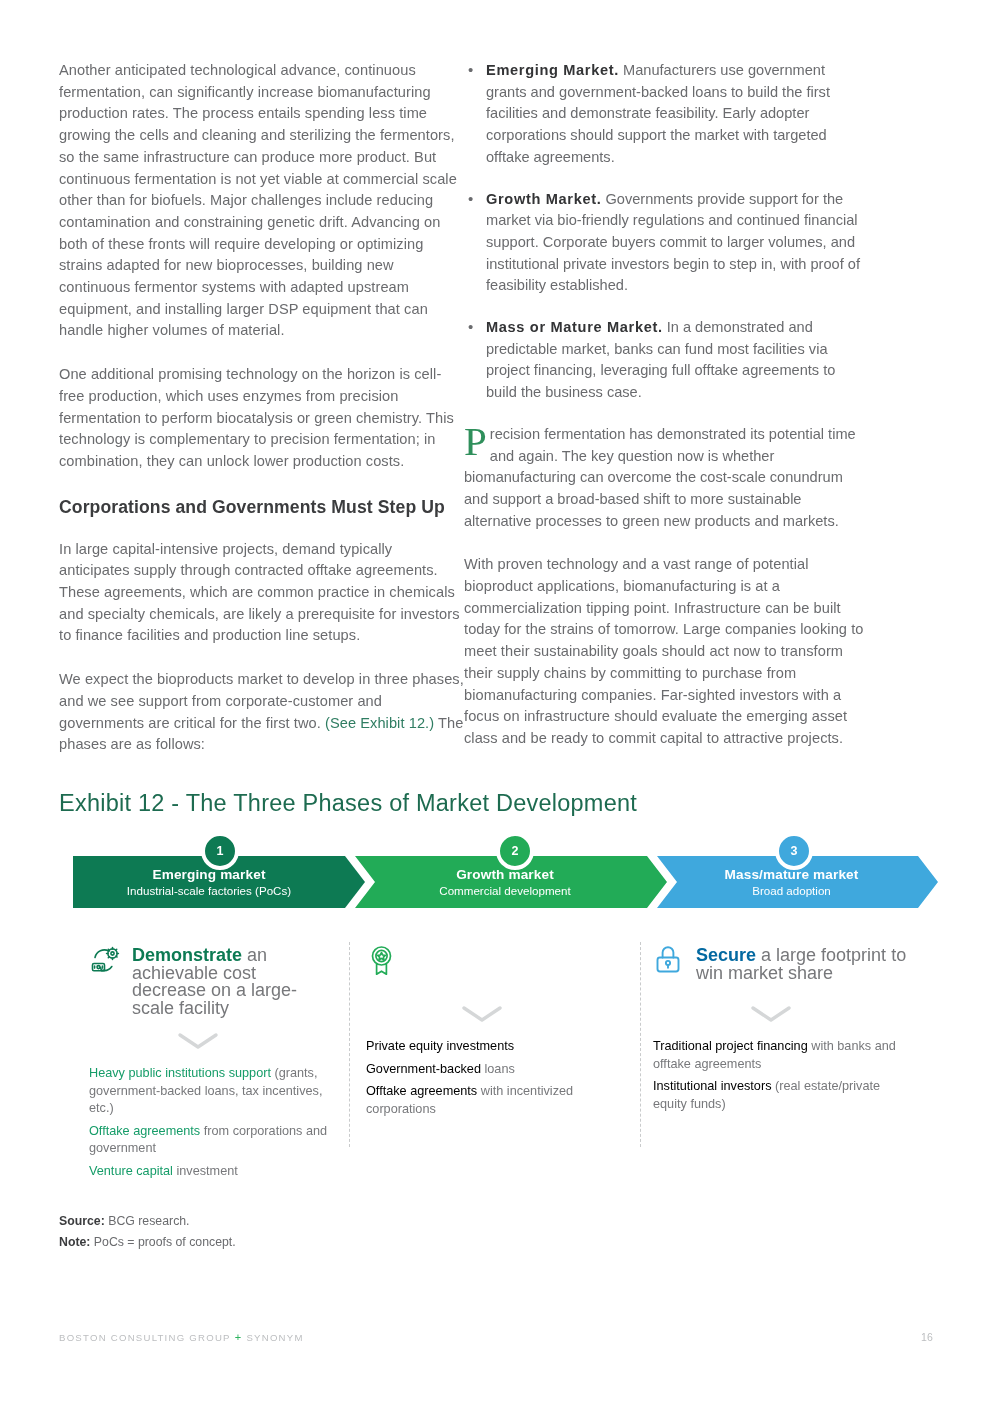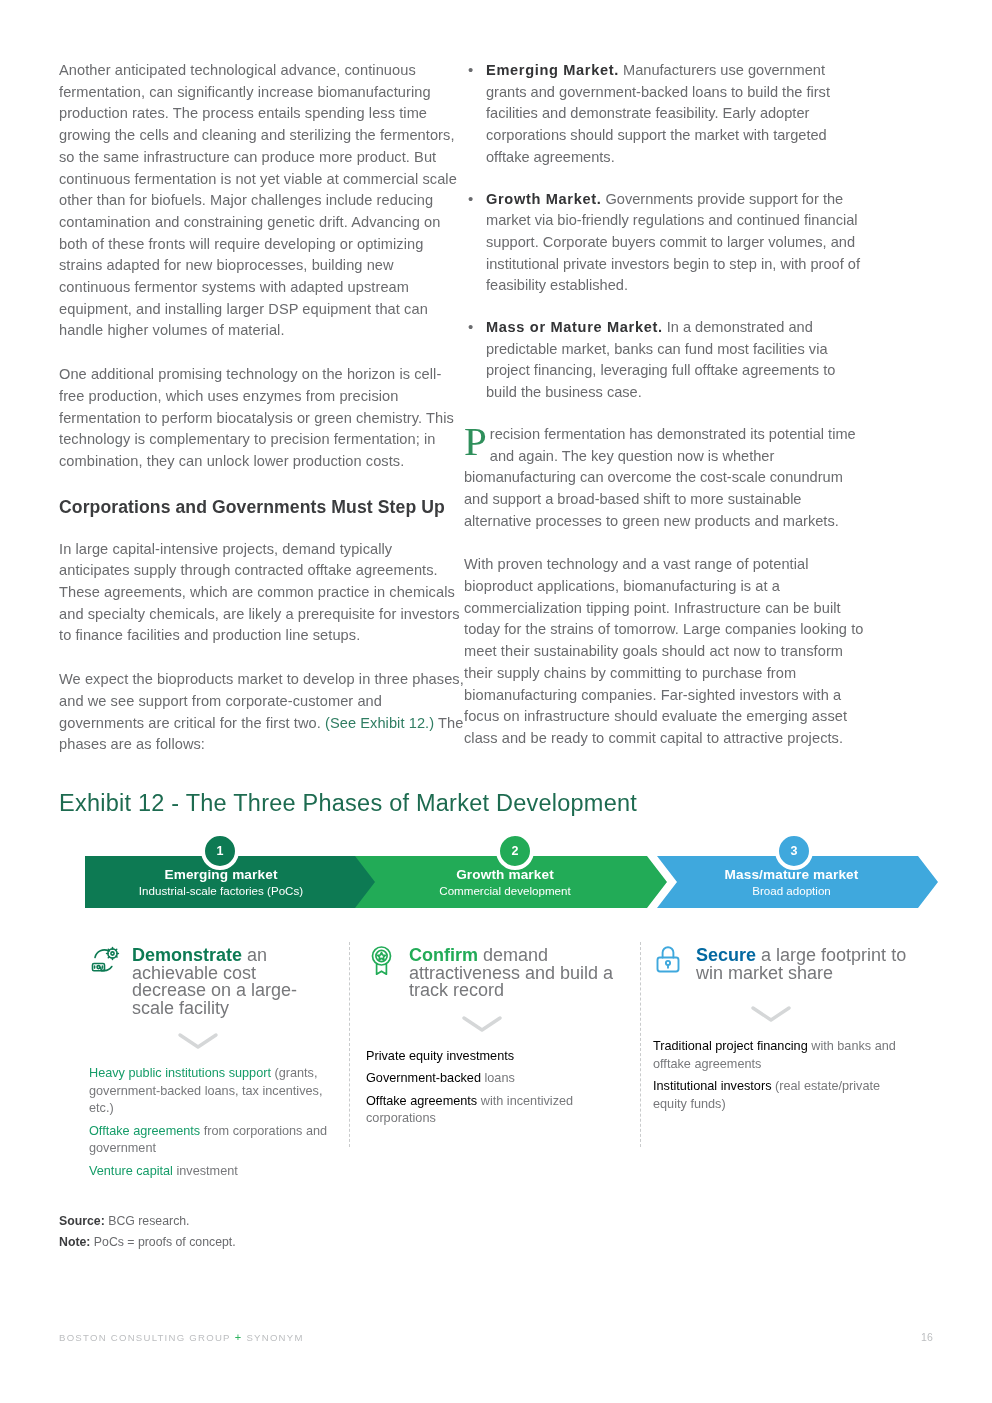--- a/index.html
+++ b/index.html
@@ -138,21 +138,21 @@
     font-weight: bold;
     line-height: 17px;
     letter-spacing: 0.01em;
   }
   .chev .ch-sub {
     font-size: 11.6px;
     line-height: 16px;
     font-weight: normal;
   }
   .chev-1 {
-    left: 12px;
+    left: 0;
     width: 292px;
     background: #0d7a53;
     clip-path: polygon(0 0, 272px 0, 292px 50%, 272px 100%, 0 100%);
   }
   .chev-2 {
     left: 282px;
     width: 312px;
     background: #22ab57;
     clip-path: polygon(0 0, 292px 0, 312px 50%, 292px 100%, 0 100%, 20px 50%);
   }
@@ -405,23 +405,20 @@
       <div class="dcol dcol-2 divided">
         <div class="headline-row">
           <span class="headline-icon">
             <svg viewBox="0 0 34 34" width="34" height="34" fill="none" stroke="#22ab57" stroke-width="1.7" stroke-linecap="round" stroke-linejoin="round">
               <circle cx="15.5" cy="12" r="9"></circle>
               <circle cx="15.5" cy="12" r="5.6"></circle>
               <path d="M15.5 8.6l1.2 2.4 2.6 0.3-1.9 1.8 0.5 2.6-2.4-1.3-2.4 1.3 0.5-2.6-1.9-1.8 2.6-0.3z"></path>
               <path d="M10.6 19.8v10.4l4.9-3 4.9 3V19.8"></path>
             </svg>
           </span>
-          <span class="headline-text hl-mid">
-            <b>Confirm</b><span> demand attractiveness and build a track record</span>
-          </span>
         </div>
 
         <div class="down-chev">
           <svg width="44" height="20" viewBox="0 0 44 20" fill="none" stroke="#d5d7d8" stroke-width="3.4" stroke-linecap="round" stroke-linejoin="round">
             <path d="M4 4 L22 16 L40 4"></path>
           </svg>
         </div>
 
         <div class="points">
           <div class="pt">

